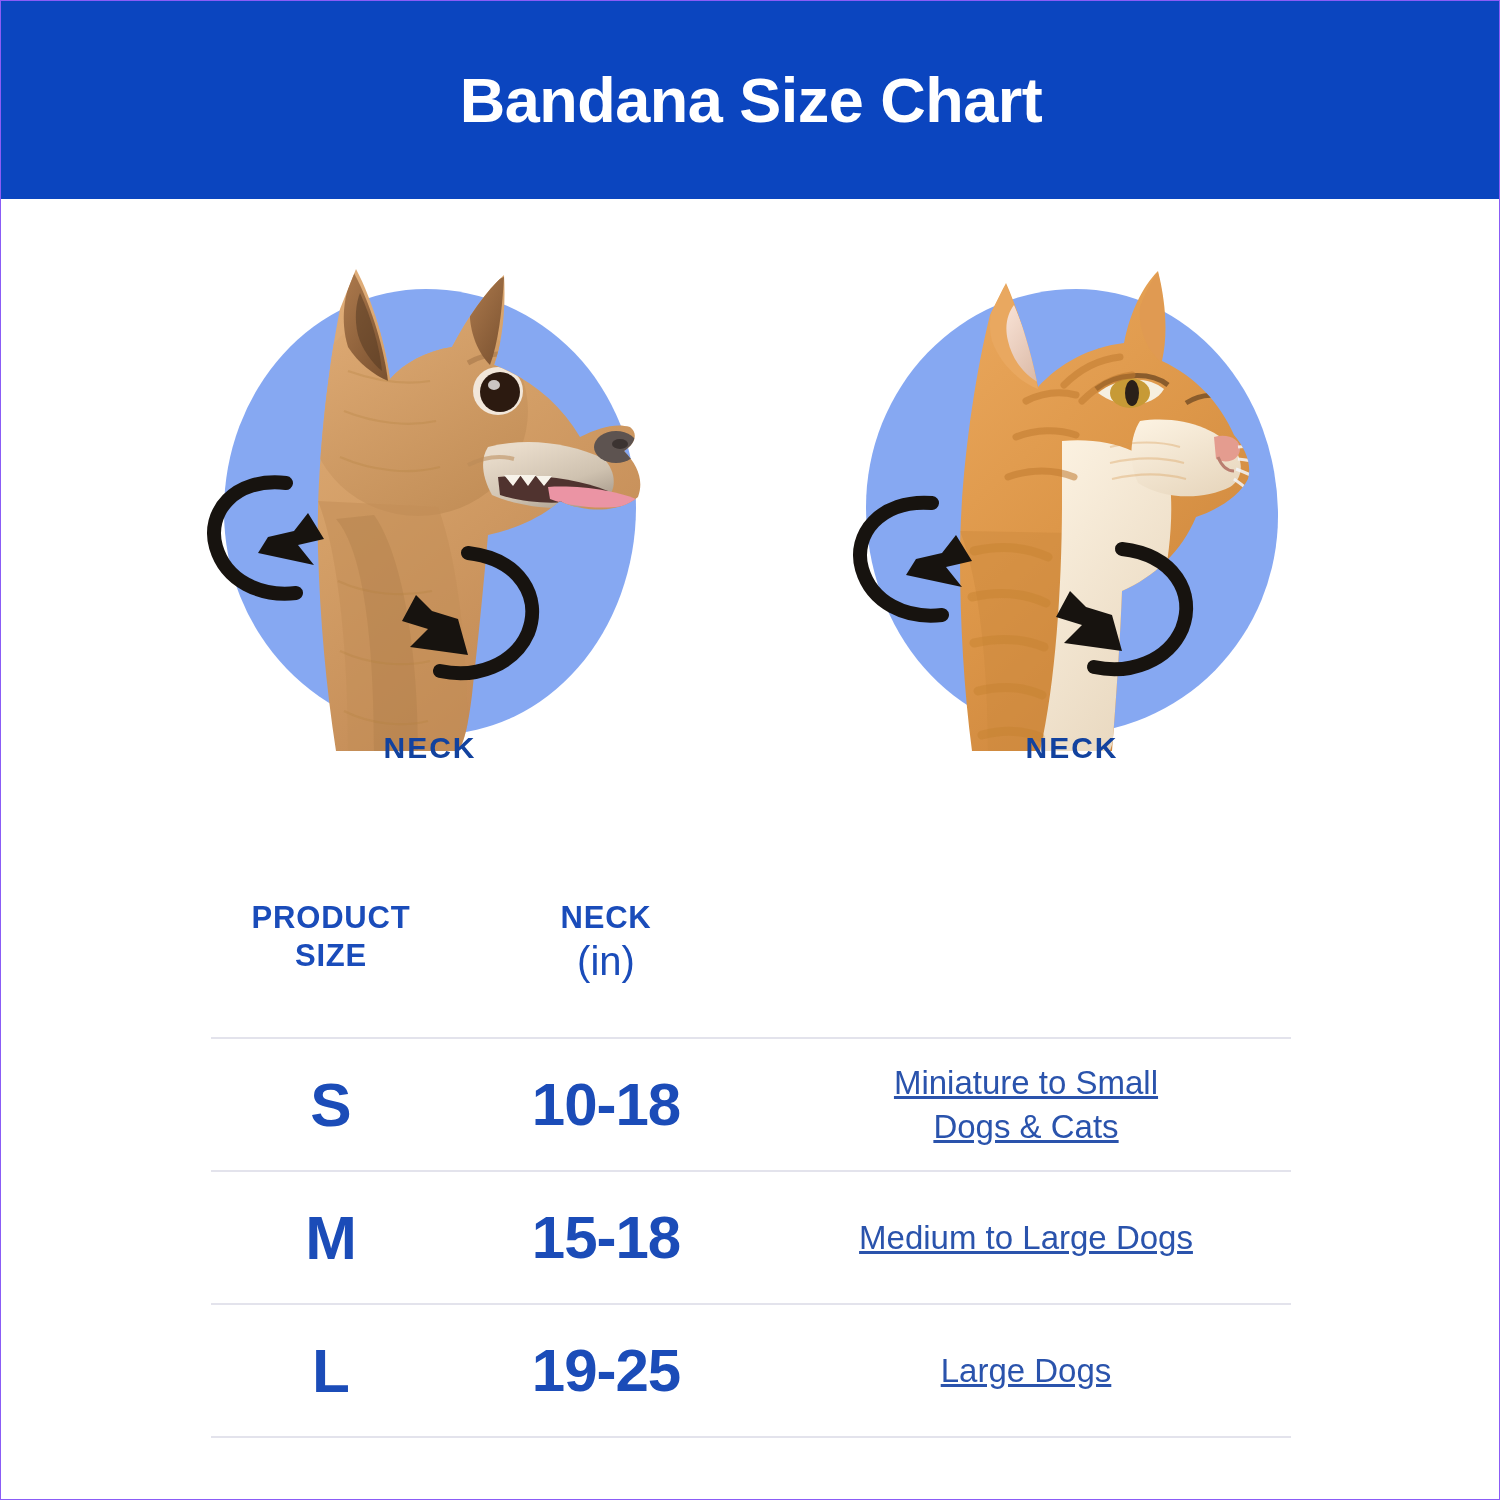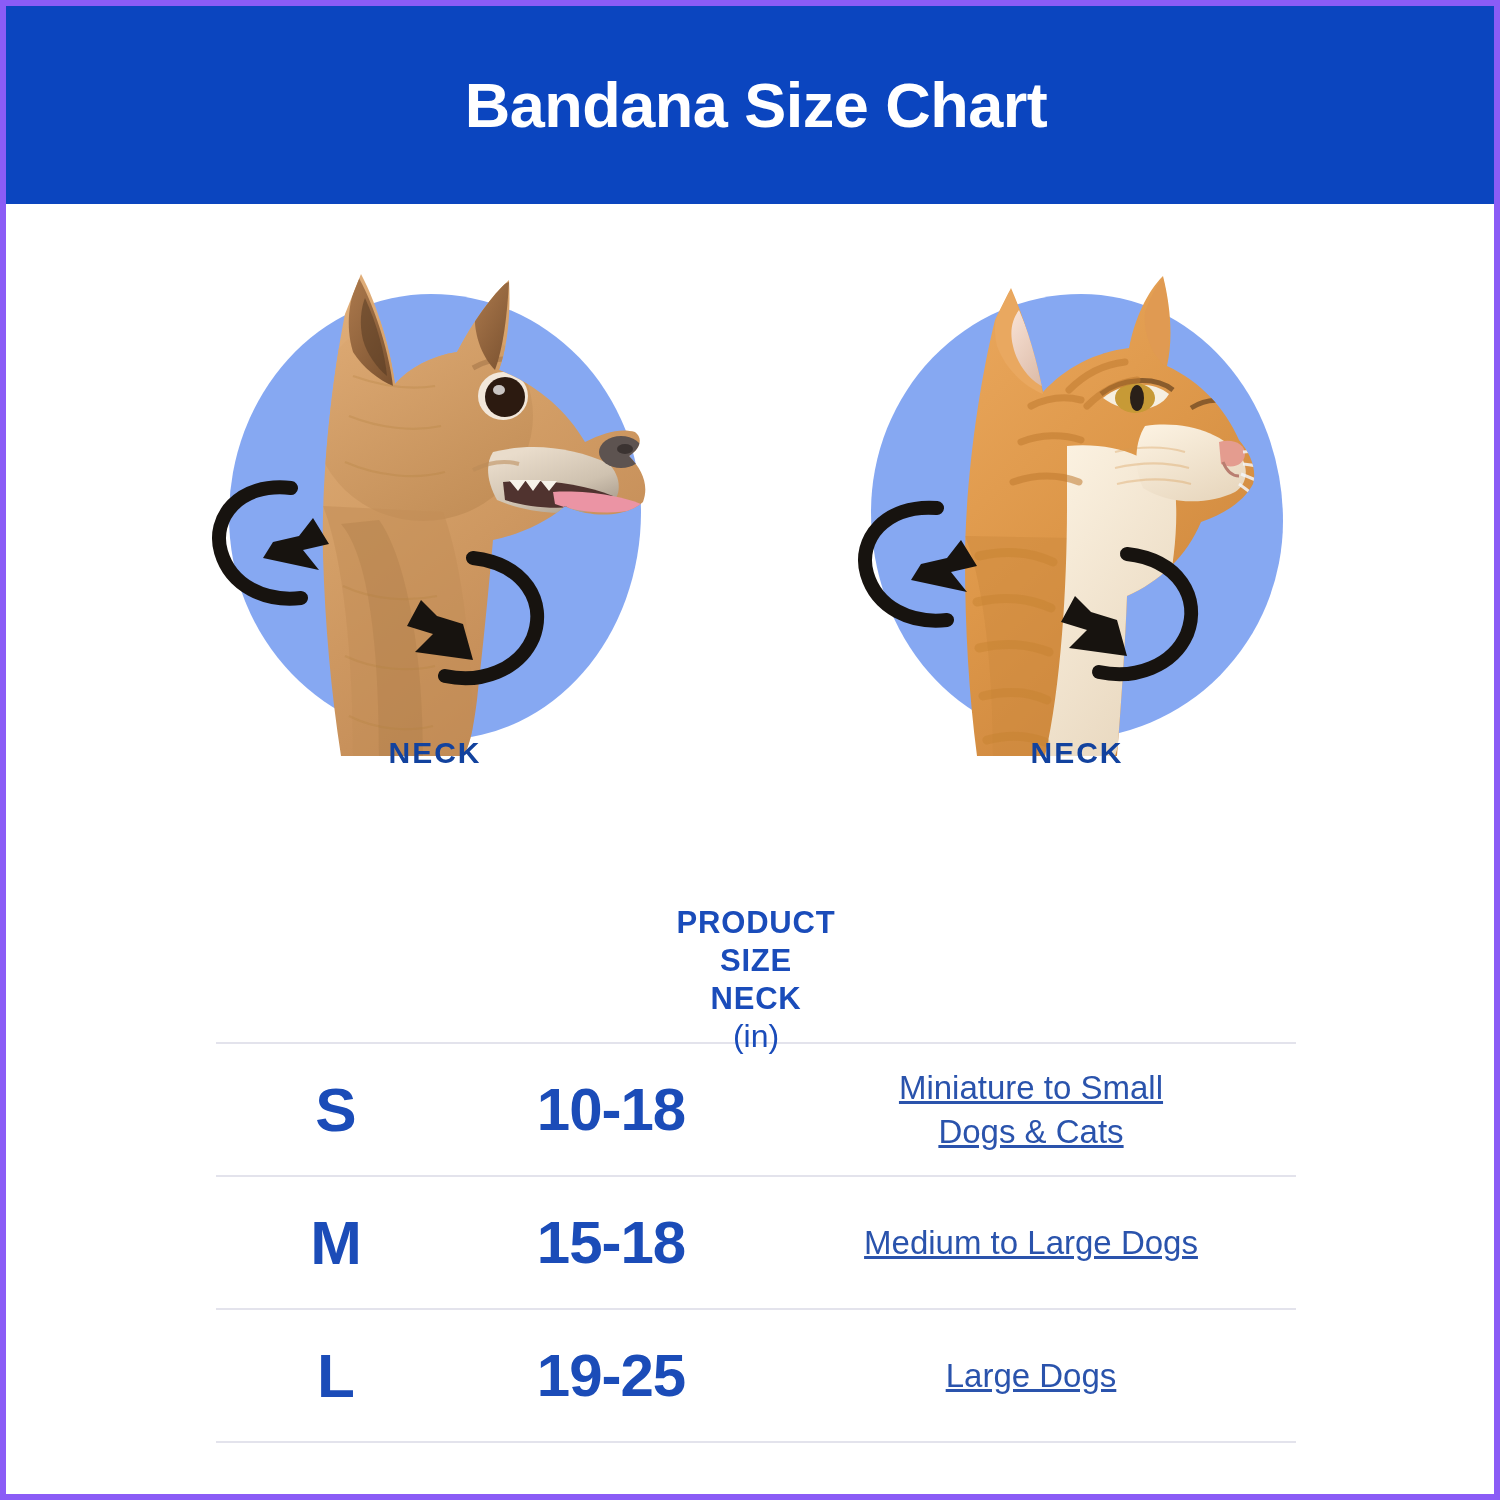--- a/index.html
+++ b/index.html
@@ -13,21 +13,21 @@
   body {
     font-family: "Liberation Sans", sans-serif;
     overflow: hidden;
   }
 
   #page {
     position: relative;
     width: 1500px;
     height: 1500px;
     background: #ffffff;
-    border: 6px solid #8b5cf6;
+    border: 1px solid #8b5cf6;
     overflow: hidden;
   }
 
   
   #header-banner {
     position: absolute;
     left: 0; top: 0;
     width: 1500px;
     height: 198px;
     background: #0b45bf;
@@ -98,23 +98,22 @@
     top: 880px;
     width: 1080px;
   }
   .table-row {
     display: flex;
     align-items: center;
     width: 1080px;
   }
   #table-head {
     height: 156px;
-    align-items: center;
+    align-items: flex-start;
     padding-top: 18px;
-    flex-direction: column;
   }
   .body-row {
     height: 133px;
     border-top: 2px solid #e3e3ec;
   }
   #table-foot-rule {
     width: 1080px;
     height: 0;
     border-top: 2px solid #e3e3ec;
   }
@@ -127,21 +126,21 @@
     color: #1a4cba;
     font-size: 31px;
     font-weight: bold;
     line-height: 1.22;
     letter-spacing: 0.8px;
   }
   .th .unit {
     display: block;
     font-weight: normal;
     letter-spacing: 0;
-    font-size: 32px;
+    font-size: 40px;
   }
 
   .cell-size {
     color: #1b4cb8;
     font-size: 62px;
     font-weight: bold;
     line-height: 1;
   }
   .cell-neck {
     color: #1b4cb8;

